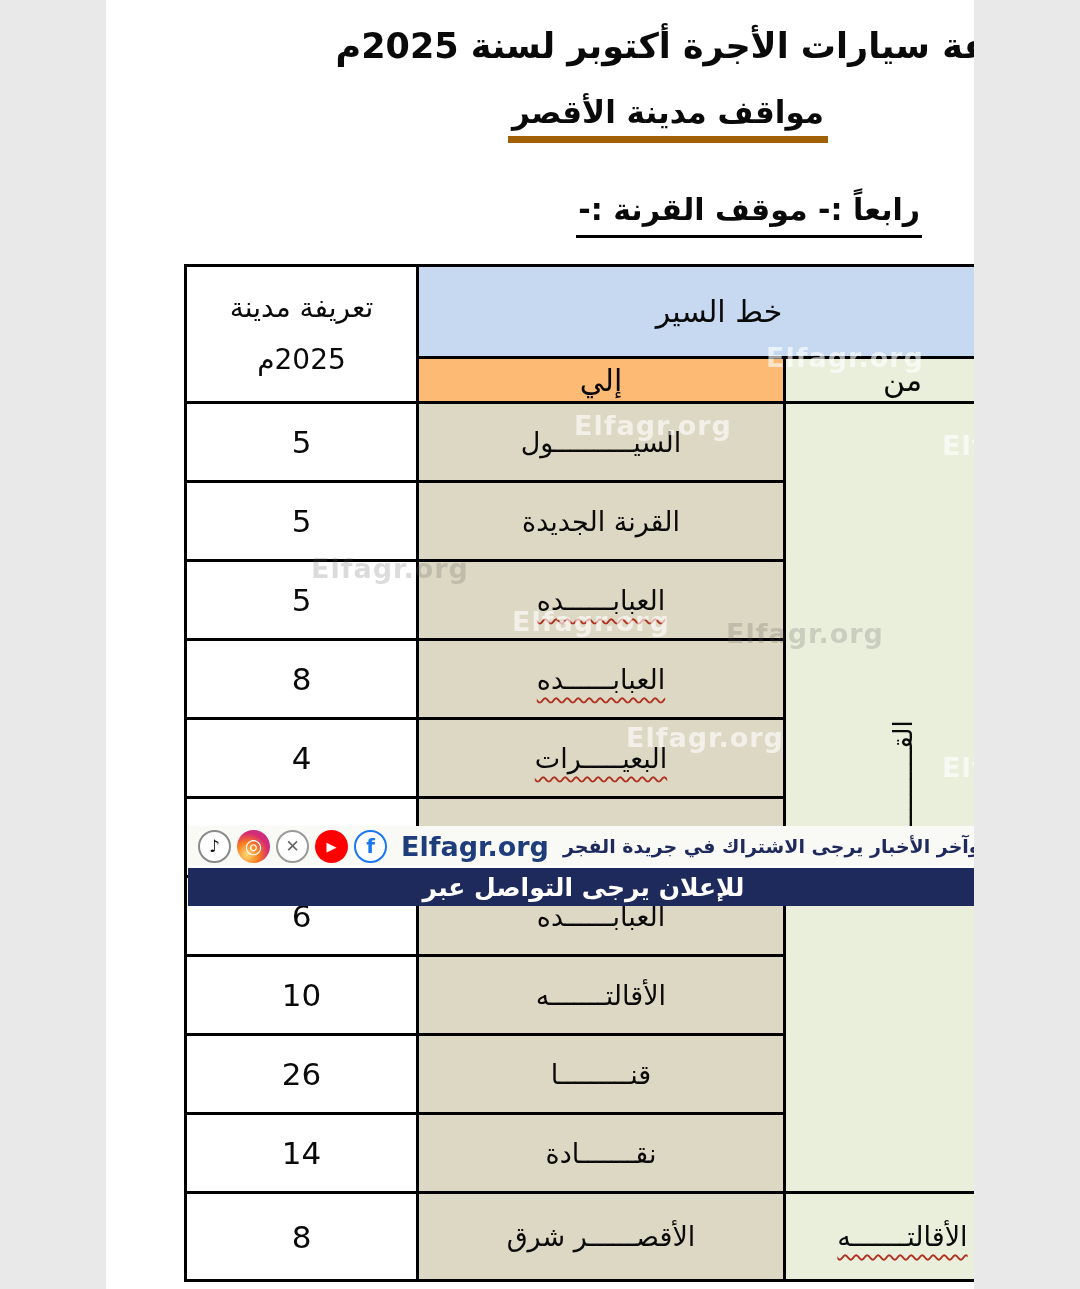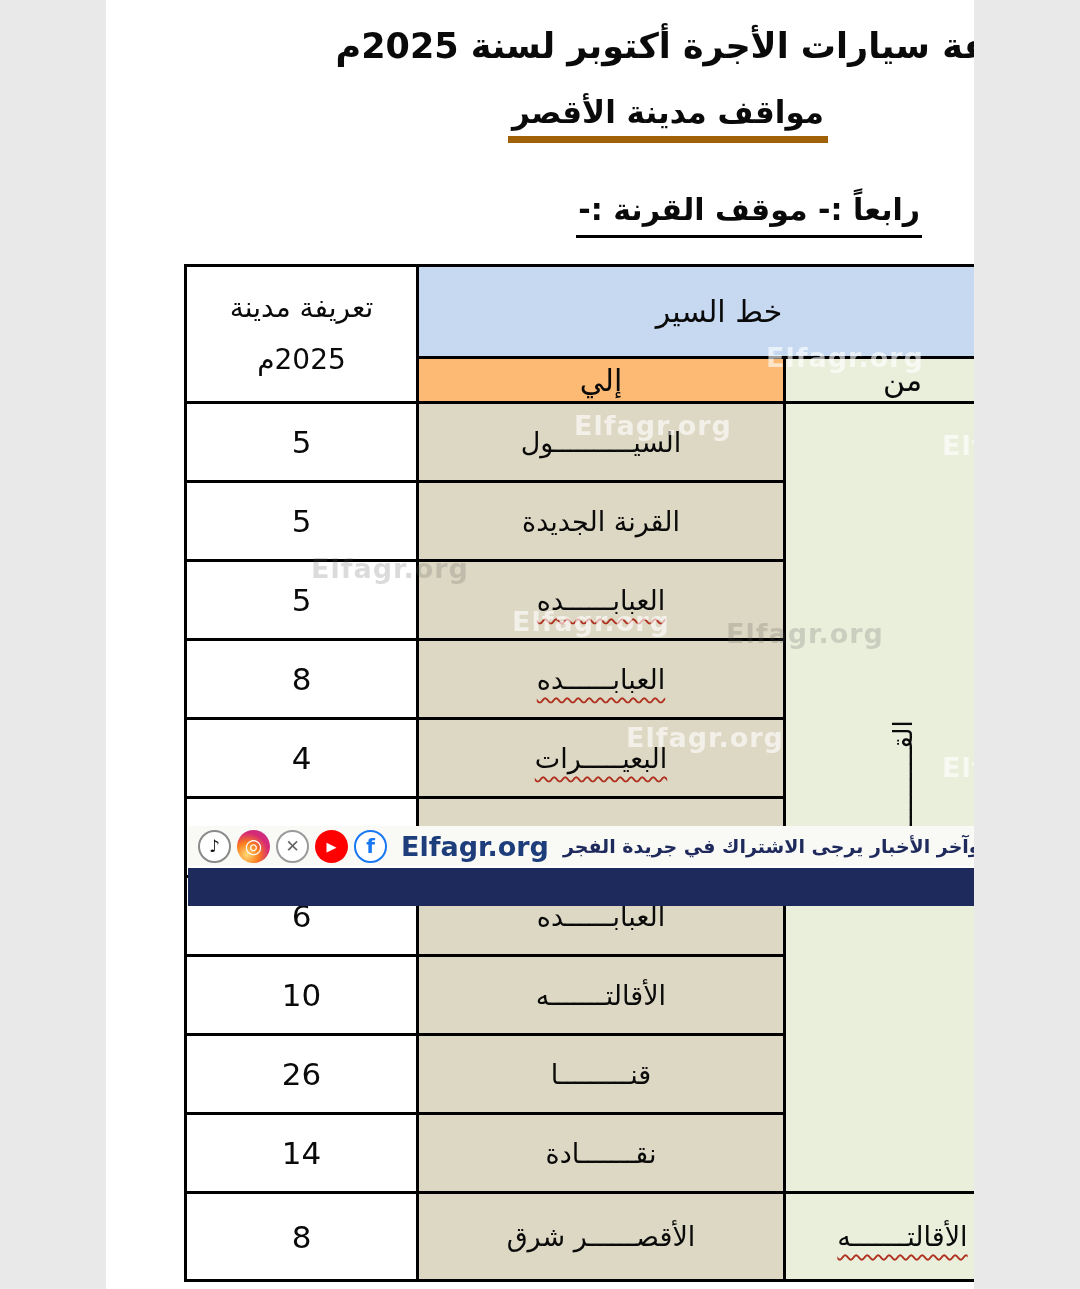--- a/index.html
+++ b/index.html
@@ -191,20 +191,21 @@
   <div class="b-white">
     <span class="soc ic-tk"></span>
     <span class="soc ic-ig"></span>
     <span class="soc ic-x"></span>
     <span class="soc ic-yt"></span>
     <span class="soc ic-fb"></span>
     <span class="b-site">Elfagr.org</span>
     <span class="b-sub">لمتابعة أهم وآخر الأخبار يرجى الاشتراك في جريدة الفجر</span>
   </div>
   <div class="b-navy">
+    <span>للإعلان يرجى التواصل عبر</span>
   </div>
   <div class="b-logo-tail"></div>
   <div class="b-logo-bg">
     <div class="b-ring">
       <span class="b-logo-txt">الفجر</span>
     </div>
   </div>
 
 </div>
 

